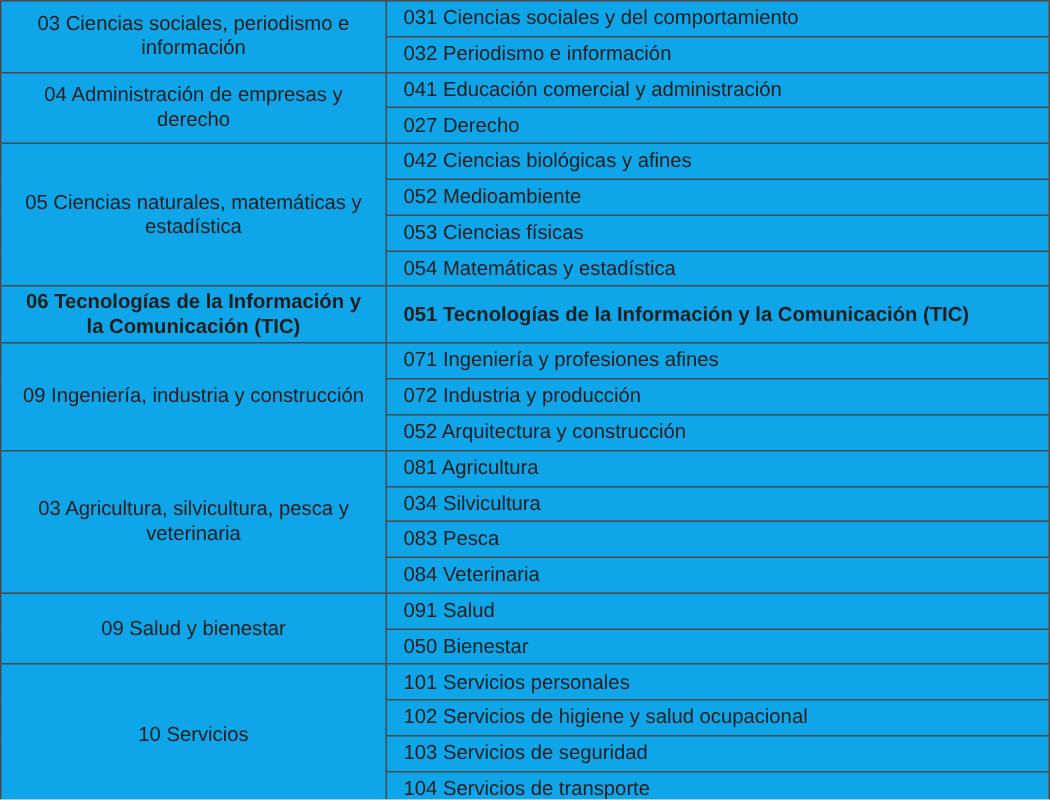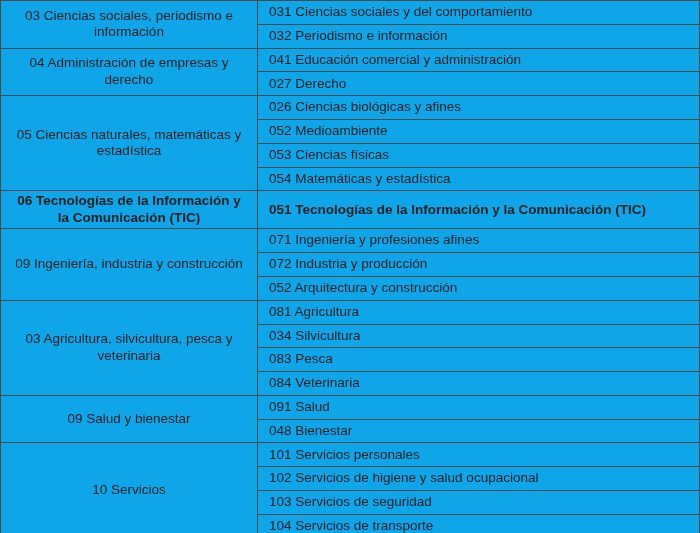--- a/index.html
+++ b/index.html
@@ -63,21 +63,21 @@
         </tr>
         <tr class="regular">
           <td class="group-cell" rowspan="2">04 Administración de empresas y derecho</td>
           <td class="item-cell">041 Educación comercial y administración</td>
         </tr>
         <tr class="regular">
           <td class="item-cell">027 Derecho</td>
         </tr>
         <tr class="regular">
           <td class="group-cell" rowspan="4">05 Ciencias naturales, matemáticas y estadística</td>
-          <td class="item-cell">026 Ciencias biológicas y afines</td>
+          <td class="item-cell">042 Ciencias biológicas y afines</td>
         </tr>
         <tr class="regular">
           <td class="item-cell">052 Medioambiente</td>
         </tr>
         <tr class="regular">
           <td class="item-cell">053 Ciencias físicas</td>
         </tr>
         <tr class="regular">
           <td class="item-cell">054 Matemáticas y estadística</td>
         </tr>
@@ -106,21 +106,21 @@
           <td class="item-cell">083 Pesca</td>
         </tr>
         <tr class="regular">
           <td class="item-cell">084 Veterinaria</td>
         </tr>
         <tr class="regular">
           <td class="group-cell" rowspan="2">09 Salud y bienestar</td>
           <td class="item-cell">091 Salud</td>
         </tr>
         <tr class="regular">
-          <td class="item-cell">048 Bienestar</td>
+          <td class="item-cell">050 Bienestar</td>
         </tr>
         <tr class="regular">
           <td class="group-cell" rowspan="4">10 Servicios</td>
           <td class="item-cell">101 Servicios personales</td>
         </tr>
         <tr class="regular">
           <td class="item-cell">102 Servicios de higiene y salud ocupacional</td>
         </tr>
         <tr class="regular">
           <td class="item-cell">103 Servicios de seguridad</td>

